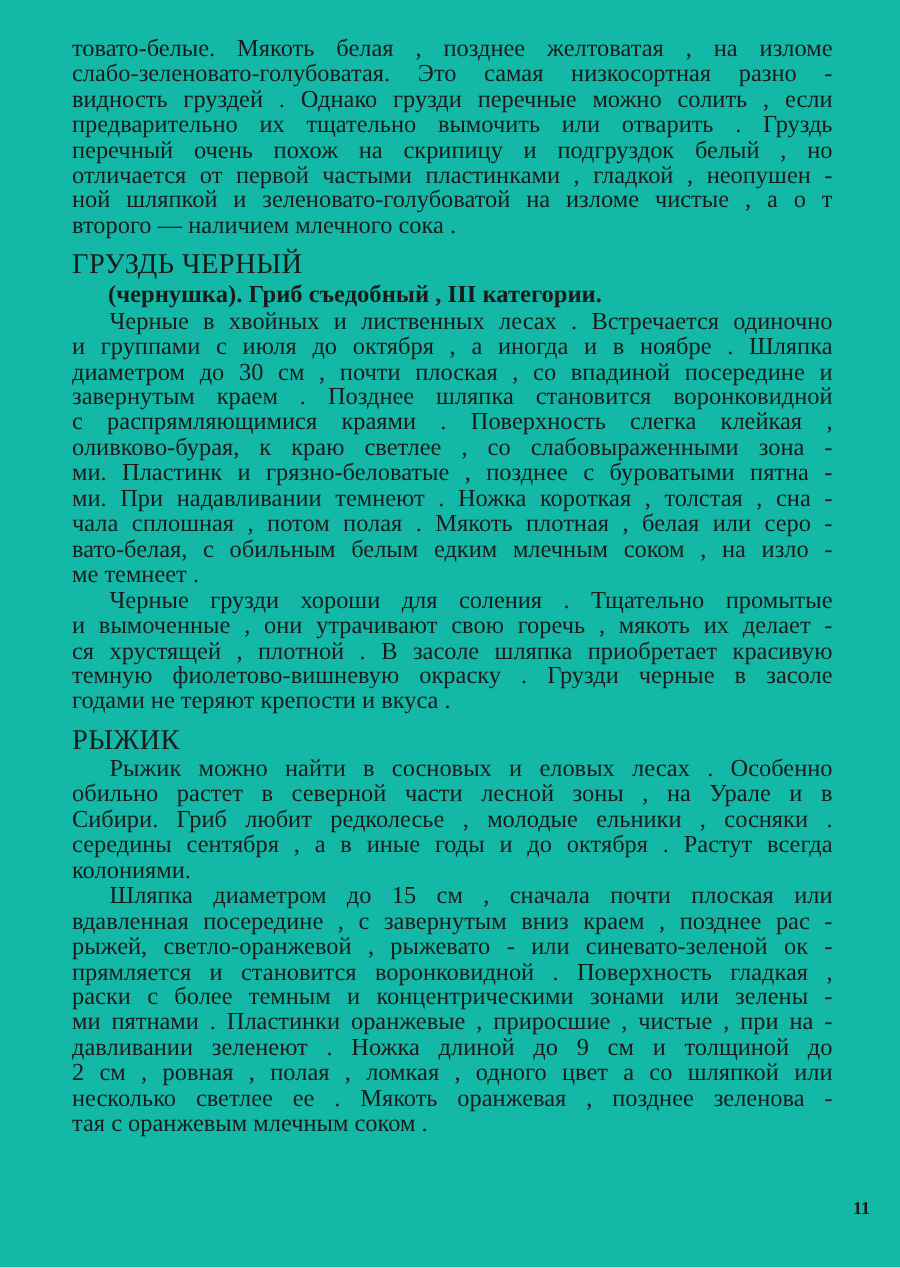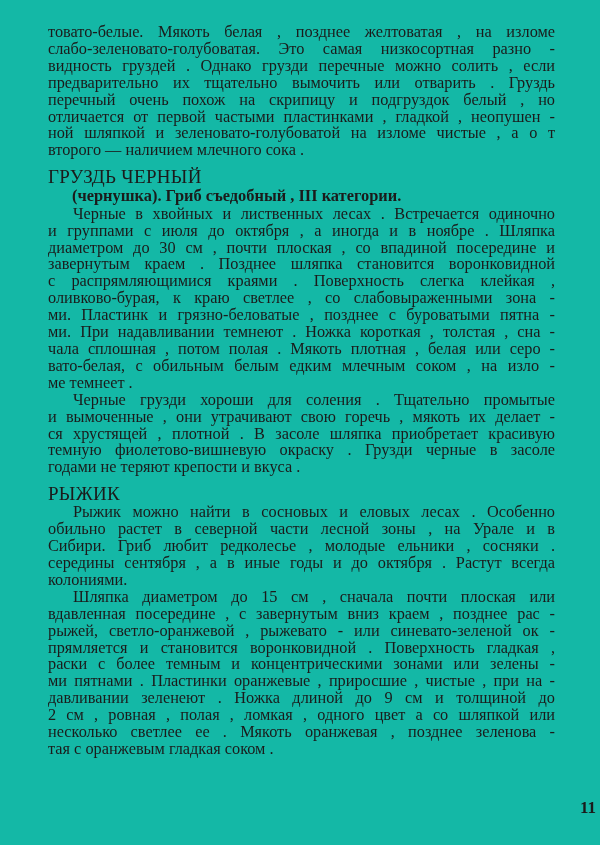--- a/index.html
+++ b/index.html
@@ -46,22 +46,22 @@
   .subtitle {
     font-size: 16.4px;
     font-weight: bold;
     line-height: 17.5px;
     text-indent: 24px;
     margin: 0 0 1px 0;
   }
   .page-number {
     position: absolute;
     top: 798px;
-    right: 4px;
-    font-size: 17px;
+    right: 20px;
+    font-size: 12px;
     font-weight: bold;
     color: #1b1b1b;
   }
 </style>
 </head>
 <body>
 
 <div class="page">
   <main class="content">
       <div class="para">
@@ -107,17 +107,17 @@
       <div class="para">
         <div class="line first">Шляпка диаметром до 15 см , сначала почти плоская или</div>
         <div class="line">вдавленная посередине , с завернутым вниз краем , позднее рас -</div>
         <div class="line">рыжей, светло-оранжевой , рыжевато - или синевато-зеленой ок -</div>
         <div class="line">прямляется и становится воронковидной . Поверхность гладкая ,</div>
         <div class="line">раски с более темным и концентрическими зонами или зелены -</div>
         <div class="line">ми пятнами . Пластинки оранжевые , приросшие , чистые , при на -</div>
         <div class="line">давливании зеленеют . Ножка длиной до 9 см и толщиной до</div>
         <div class="line">2 см , ровная , полая , ломкая , одного цвет а со шляпкой или</div>
         <div class="line">несколько светлее ее . Мякоть оранжевая , позднее зеленова -</div>
-        <div class="line last">тая с оранжевым гладкая соком .</div>
+        <div class="line last">тая с оранжевым млечным соком .</div>
       </div>
     </main>
   <div class="page-number">11</div>
 </div>
 
 </body></html>

